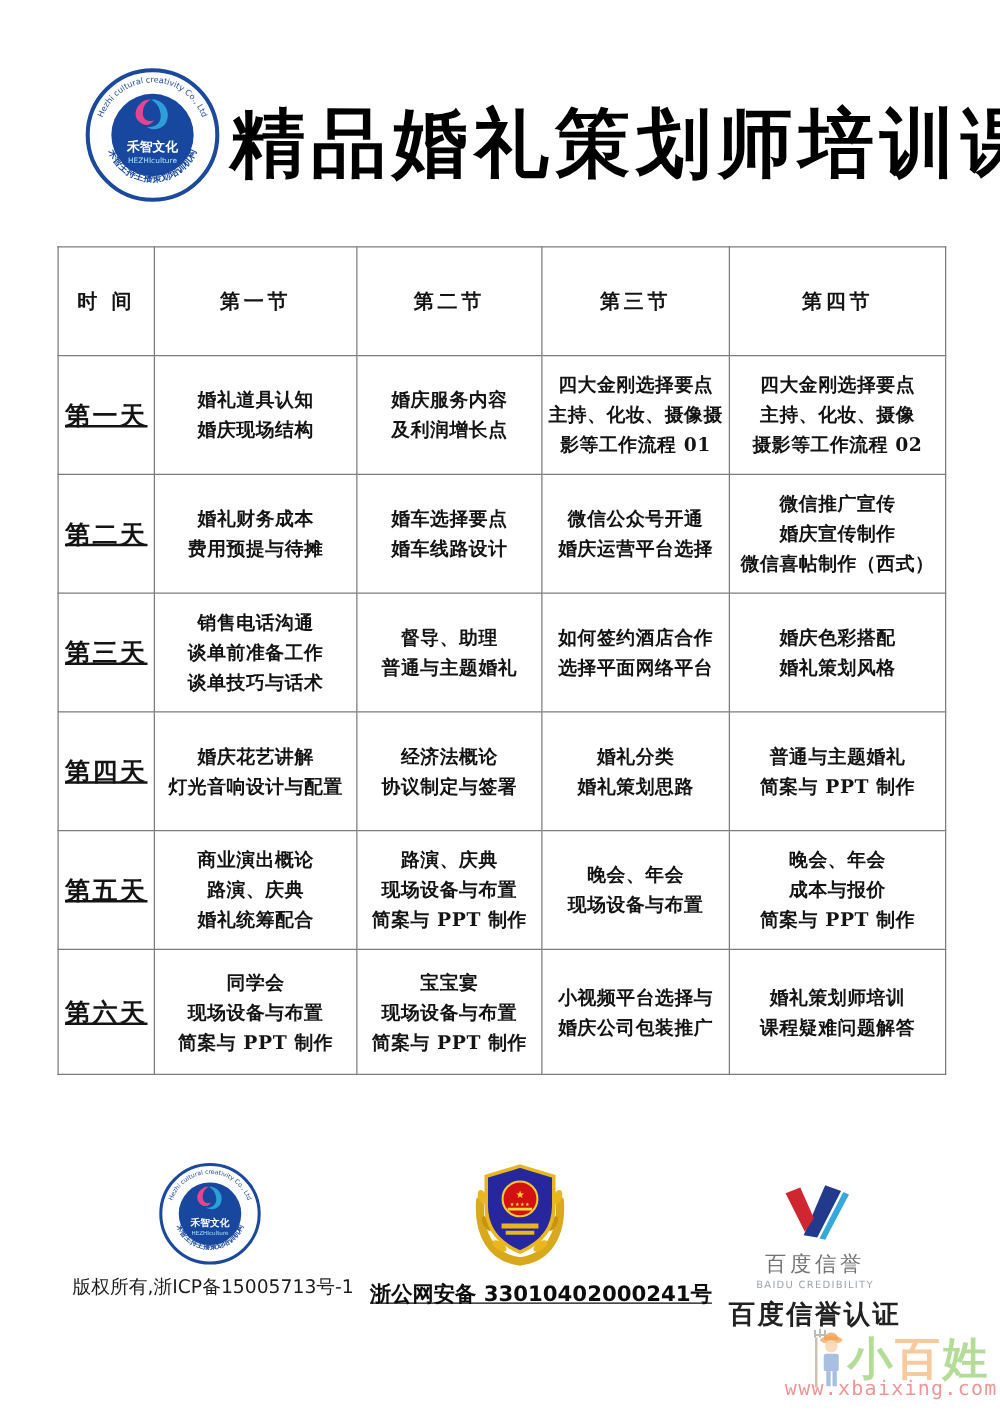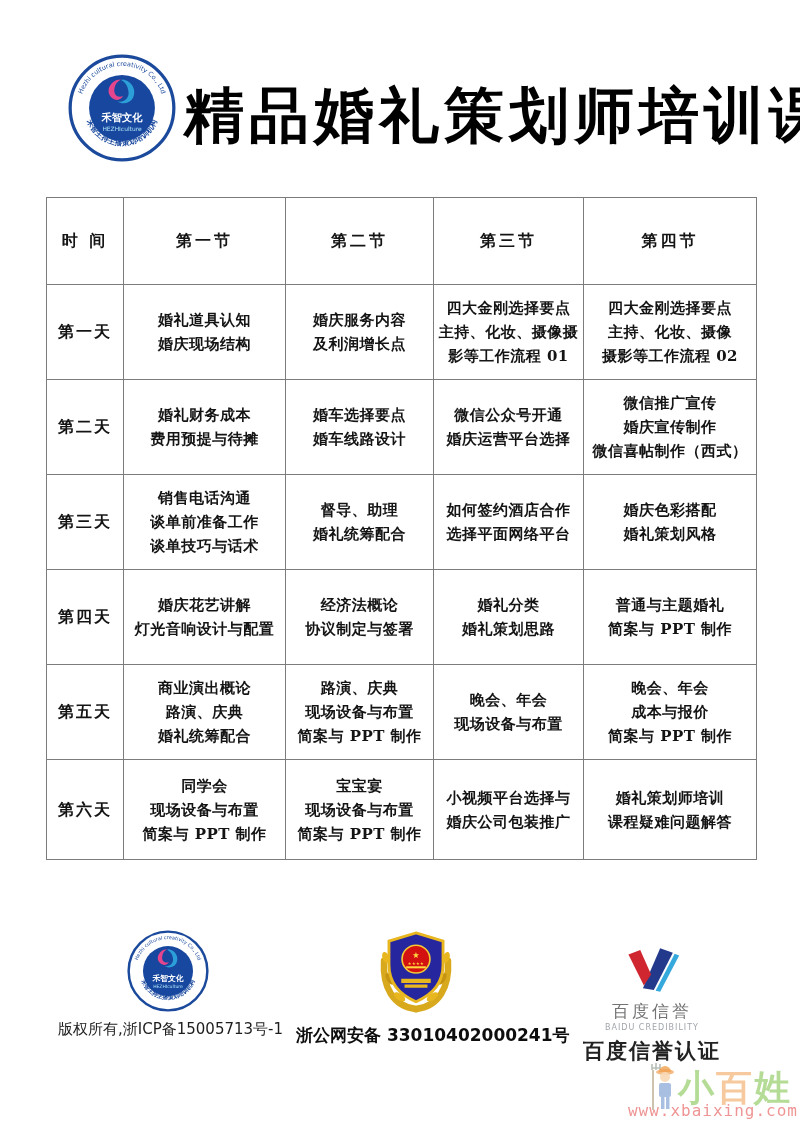--- a/index.html
+++ b/index.html
@@ -22,37 +22,38 @@
   .course-table {
     position:absolute; left:46px; top:197px; width:710px;
     border-collapse:collapse; table-layout:fixed;border-radius:26px;
   }
   .course-table th, .course-table td {
     border:1px solid #7c7c7c; text-align:center; vertical-align:middle;
     font-weight:bold; color:#141414; white-space:pre-line;
   }
   .course-table th { height:87px; font-size:16px; letter-spacing:3px; }
   .course-table td { height:95px; font-size:15px; line-height:24px; letter-spacing:0.5px; padding:2px 3px; }
-  .course-table td.day { font-size:16px; letter-spacing:2px; }
+  .course-table td.day { font-size:20px; letter-spacing:2px;text-decoration:underline; }
   .course-table tbody tr:last-child td { height:100px; }
 
   
   .f-left  { position:absolute; left:58px;  top:930px; width:220px; text-align:center; }
   .f-mid   { position:absolute; left:296px; top:928px; width:240px; text-align:center; }
   .f-right { position:absolute; left:572px; top:946px; width:160px; text-align:center; }
   .hz-logo-small { width:82px; height:82px; }
   .police-badge { width:82px; height:86px; }
   .baidu-mark { width:58px; height:48px; }
   .icp-text {
     margin-top:4px; font-size:15px; color:#1d1d1d; white-space:nowrap;
     font-family:"DejaVu Sans","Liberation Sans",sans-serif;
   }
   .police-text {
     margin-top:6px; font-size:17px; font-weight:bold; color:#0d0d0d; white-space:nowrap;
     font-family:"DejaVu Sans","Liberation Sans",sans-serif;
+    text-decoration:underline;
   }
   .baidu-cn { margin-top:2px; font-size:17px; color:#737373; letter-spacing:3px;
     font-family:"DejaVu Sans","Liberation Sans",sans-serif; }
   .baidu-en { font-size:8px; color:#a0a5ab; letter-spacing:1px;
     font-family:"DejaVu Sans","Liberation Sans",sans-serif; }
   .baidu-cert { margin-top:5px; font-size:21px; font-weight:bold; color:#222; letter-spacing:2px;
     font-family:"DejaVu Sans","Liberation Sans",sans-serif; }
 
   
   .watermark { position:absolute; right:2px; bottom:8px; width:150px; height:58px; }
@@ -135,21 +136,21 @@
         <td>微信推广宣传
 婚庆宣传制作
 微信喜帖制作（西式）</td>
       </tr>
       <tr>
         <td class="day">第三天</td>
         <td>销售电话沟通
 谈单前准备工作
 谈单技巧与话术</td>
         <td>督导、助理
-婚礼统筹配合</td>
+普通与主题婚礼</td>
         <td>如何签约酒店合作
 选择平面网络平台</td>
         <td>婚庆色彩搭配
 婚礼策划风格</td>
       </tr>
       <tr>
         <td class="day">第四天</td>
         <td>婚庆花艺讲解
 灯光音响设计与配置</td>
         <td>经济法概论

